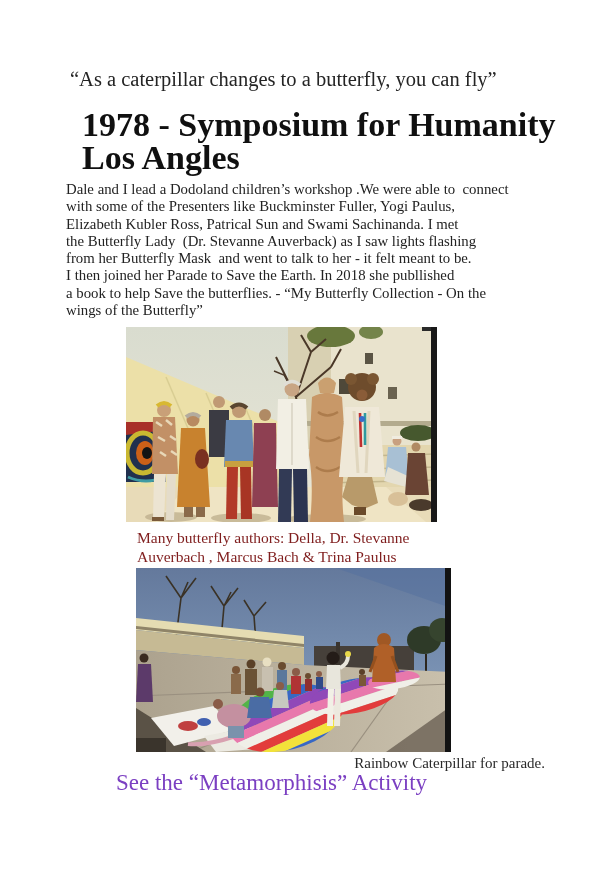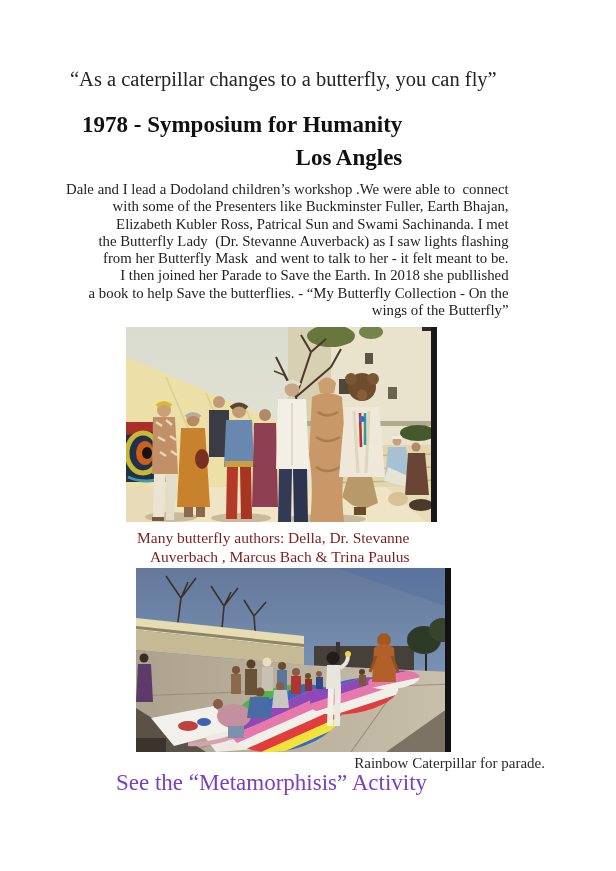--- a/index.html
+++ b/index.html
@@ -1,23 +1,23 @@
 <!DOCTYPE html>
 <html><head>
 <meta charset="utf-8">
 <style>
   html,body{margin:0;padding:0;background:#ffffff;}
   #page{
     position:relative;width:616px;height:871px;background:#ffffff;
     font-family:"Liberation Serif","DejaVu Serif",serif;color:#1f1f1f;
     overflow:hidden;
   }
-  .abs{position:absolute;text-align:right;}
+  .abs{position:absolute;}
   #quote{left:70px;top:68px;font-size:20.5px;color:#242424;white-space:pre;}
-  #heading{left:82px;top:108px;font-weight:bold;color:#101010;font-size:23px;line-height:33px;}
+  #heading{left:82px;top:108px;font-weight:bold;color:#101010;font-size:34px;line-height:33px;}
   #para{left:66px;top:181px;font-size:14.8px;line-height:17.3px;color:#222;}
   #para div{white-space:pre;}
   #photo1{left:126px;top:327px;width:311px;height:195px;}
   #caption1{left:137px;top:528px;font-size:15.5px;line-height:19px;color:#7f1d1d;}
   #caption1 div{white-space:pre;}
   #photo2{left:136px;top:568px;width:315px;height:184px;}
   #caption2{left:0;top:755px;width:545px;text-align:right;font-size:15px;color:#2a2a2a;}
   #activity{left:116px;top:770px;font-size:23px;cursor:pointer;text-decoration:none;}
   svg{display:block;}
 </style>
@@ -28,21 +28,21 @@
 
   <div id="quote" class="abs">“As a caterpillar changes to a butterfly, you can fly”</div>
 
   <div id="heading" class="abs">
     <div>1978 - Symposium for Humanity</div>
     <div>Los Angles</div>
   </div>
 
   <div id="para" class="abs">
     <div>Dale and I lead a Dodoland children’s workshop .We were able to  connect</div>
-    <div>with some of the Presenters like Buckminster Fuller, Earth Bhajan,</div>
+    <div>with some of the Presenters like Buckminster Fuller, Yogi Paulus,</div>
     <div>Elizabeth Kubler Ross, Patrical Sun and Swami Sachinanda. I met</div>
     <div>the Butterfly Lady  (Dr. Stevanne Auverback) as I saw lights flashing</div>
     <div>from her Butterfly Mask  and went to talk to her - it felt meant to be.</div>
     <div>I then joined her Parade to Save the Earth. In 2018 she publlished</div>
     <div>a book to help Save the butterflies. - “My Butterfly Collection - On the</div>
     <div>wings of the Butterfly”</div>
   </div>
 
   <div id="photo1" class="abs">
     <svg viewBox="0 0 311 195" width="311" height="195">

